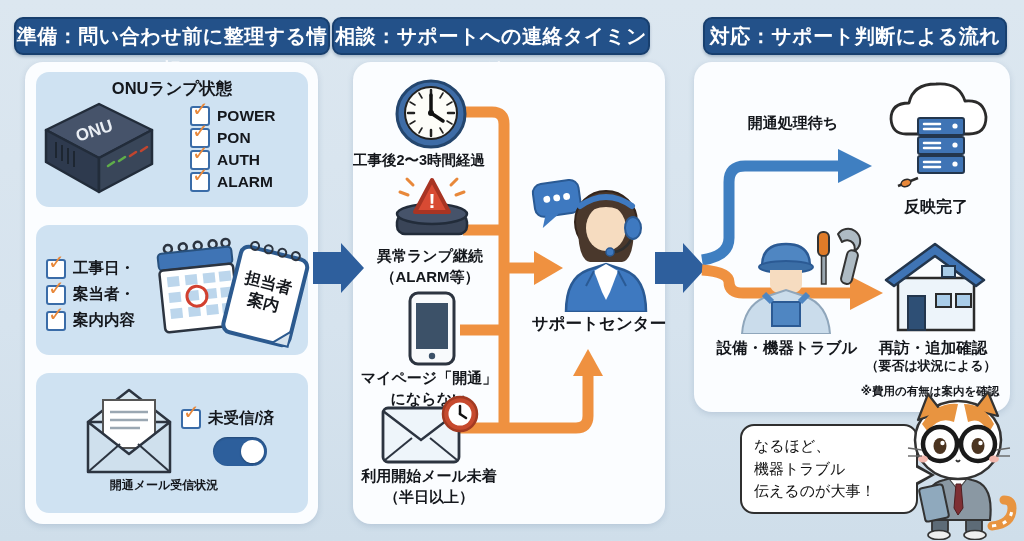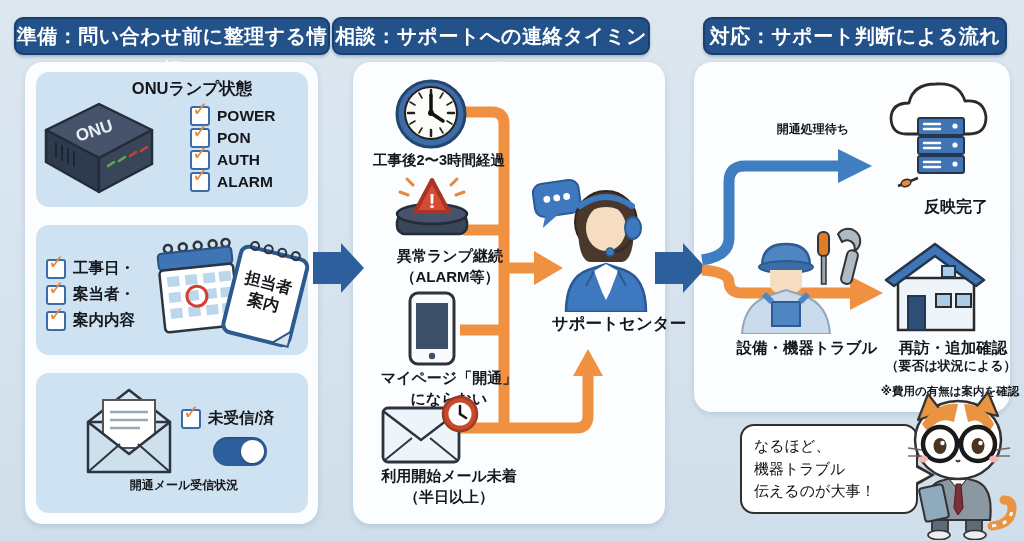--- a/index.html
+++ b/index.html
@@ -5,21 +5,21 @@
   html,body{margin:0;padding:0;}
   body{font-family:"Liberation Sans","DejaVu Sans",sans-serif;}
   #stage{position:relative;width:1024px;height:541px;overflow:hidden;
          background:linear-gradient(180deg,#dce7f0 0%,#d6e3ee 60%,#cfdeea 100%);}
   .abs{position:absolute;}
   .hdr{position:absolute;height:34px;background:#235189;border:2px solid #183f6e;border-radius:9px;
        color:#fff;font-weight:700;font-size:20px;text-align:center;line-height:34px;
        box-shadow:0 2px 3px rgba(20,50,90,.25);letter-spacing:.5px;}
   .panel{position:absolute;background:#fbfdff;border-radius:18px;box-shadow:0 2px 6px rgba(60,90,130,.18);}
   .card{position:absolute;background:#cfe2f2;border-radius:13px;}
-  .lbl{position:absolute;font-weight:700;color:#14171c;text-align:center;line-height:1.38;padding-left:20px;}
+  .lbl{position:absolute;font-weight:700;color:#14171c;text-align:center;line-height:1.38;}
   .row{position:absolute;display:flex;align-items:center;gap:7px;font-weight:700;color:#14171c;}
   .cb{display:inline-block;width:16px;height:16px;border:2.5px solid #3a6ca8;border-radius:3px;
       background:#fff;position:relative;flex:0 0 auto;}
   .cb .mk{position:absolute;left:0px;top:-9px;font-size:20px;font-weight:900;color:#e8883a;line-height:1;}
   .toggle{position:absolute;width:54px;height:29px;border-radius:15px;background:#2d5f9c;
           box-shadow:inset 0 1px 2px rgba(0,0,0,.25);}
   .toggle .knob{position:absolute;right:3px;top:3px;width:23px;height:23px;border-radius:50%;background:#fff;
           box-shadow:0 1px 2px rgba(0,0,0,.3);}
   .bubble{position:absolute;background:#fff;border:2.5px solid #2f2f2f;border-radius:14px;
           padding:9px 12px;font-weight:400;font-size:15px;line-height:1.5;color:#111;}
@@ -297,21 +297,21 @@
       <path d="M107,66 Q100,78 88,78" stroke="#2f2f2f" stroke-width="2.5" fill="none"></path>
       <circle cx="86" cy="78" r="4" fill="#3e79c0" stroke="#2a5a94" stroke-width="1.5"></circle>
       <path d="M42,138 Q42,104 64,96 L82,90 L100,96 Q122,104 122,138 Z" fill="#3e79c0" stroke="#2a5a94" stroke-width="2.5"></path>
       <polygon points="70,97 82,90 94,97 86,118 82,126 78,118" fill="#fff"></polygon>
       <path d="M70,97 L62,112" stroke="#2a5a94" stroke-width="2"></path>
       <path d="M94,97 L102,112" stroke="#2a5a94" stroke-width="2"></path>
     </svg>
   </div>
   <div class="lbl" style="left:518px;top:312px;width:162px;font-size:16.5px;">サポートセンター</div>
 
-  <div class="lbl" style="left:728px;top:113px;width:130px;font-size:12px;margin-top:8px;">開通処理待ち</div>
+  <div class="lbl" style="left:728px;top:113px;width:130px;font-size:15px;">開通処理待ち</div>
 
   <div class="abs" style="left:876px;top:72px;">
     <svg width="122" height="122" viewBox="0 0 122 122">
       <path d="M30,62 Q16,62 15,47 Q15,31 33,31 Q37,12 60,12 Q83,10 89,29 Q108,27 110,45 Q110,62 93,62 Z" fill="#fff" stroke="#2b2b2b" stroke-width="2.8" stroke-linejoin="round"></path>
       <g>
         <rect x="42" y="46" width="46" height="17" rx="2" fill="#3f74b5" stroke="#23364d" stroke-width="2"></rect>
         <rect x="42" y="65" width="46" height="17" rx="2" fill="#3f74b5" stroke="#23364d" stroke-width="2"></rect>
         <rect x="42" y="84" width="46" height="17" rx="2" fill="#3f74b5" stroke="#23364d" stroke-width="2"></rect>
         <g stroke="#fff" stroke-width="2.5" stroke-linecap="round">
           <line x1="48" y1="52" x2="64" y2="52"></line>

